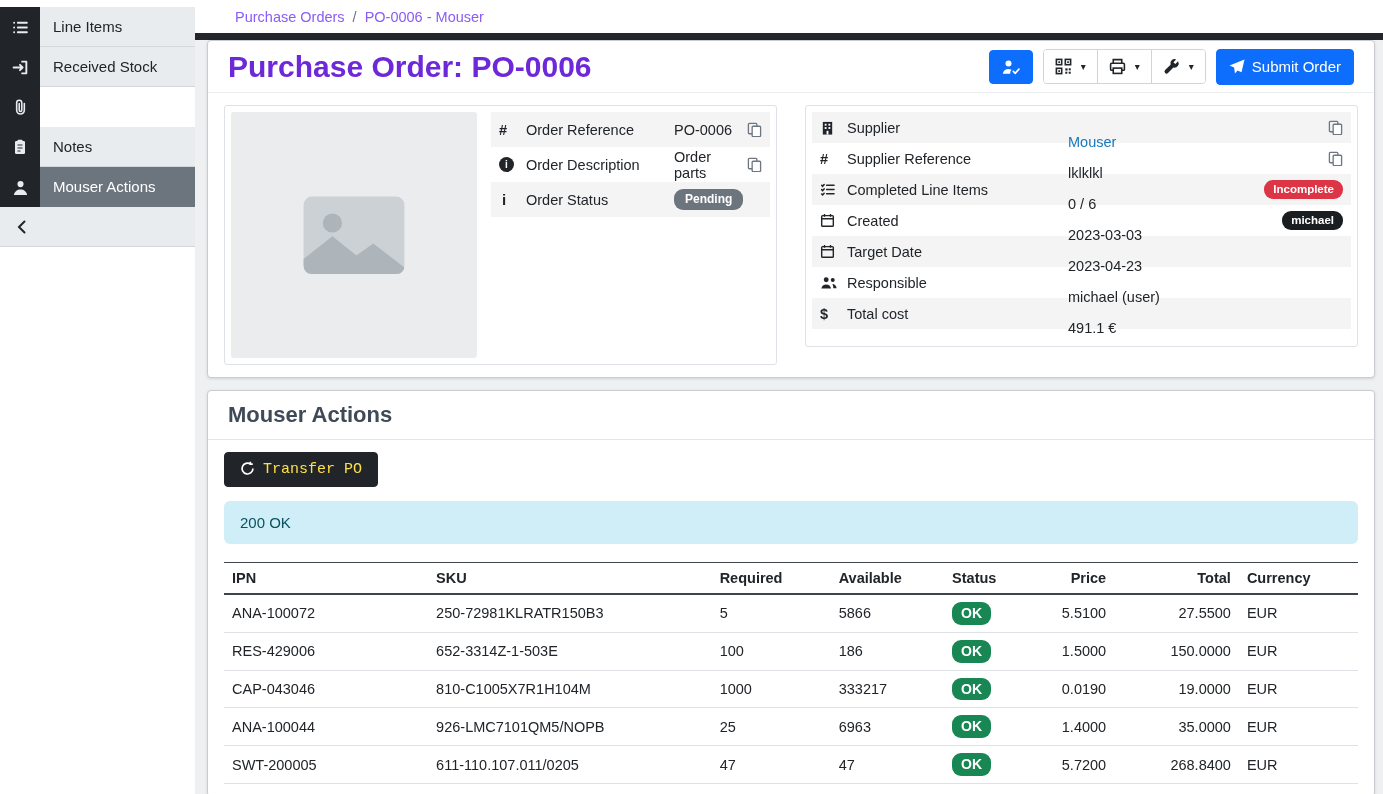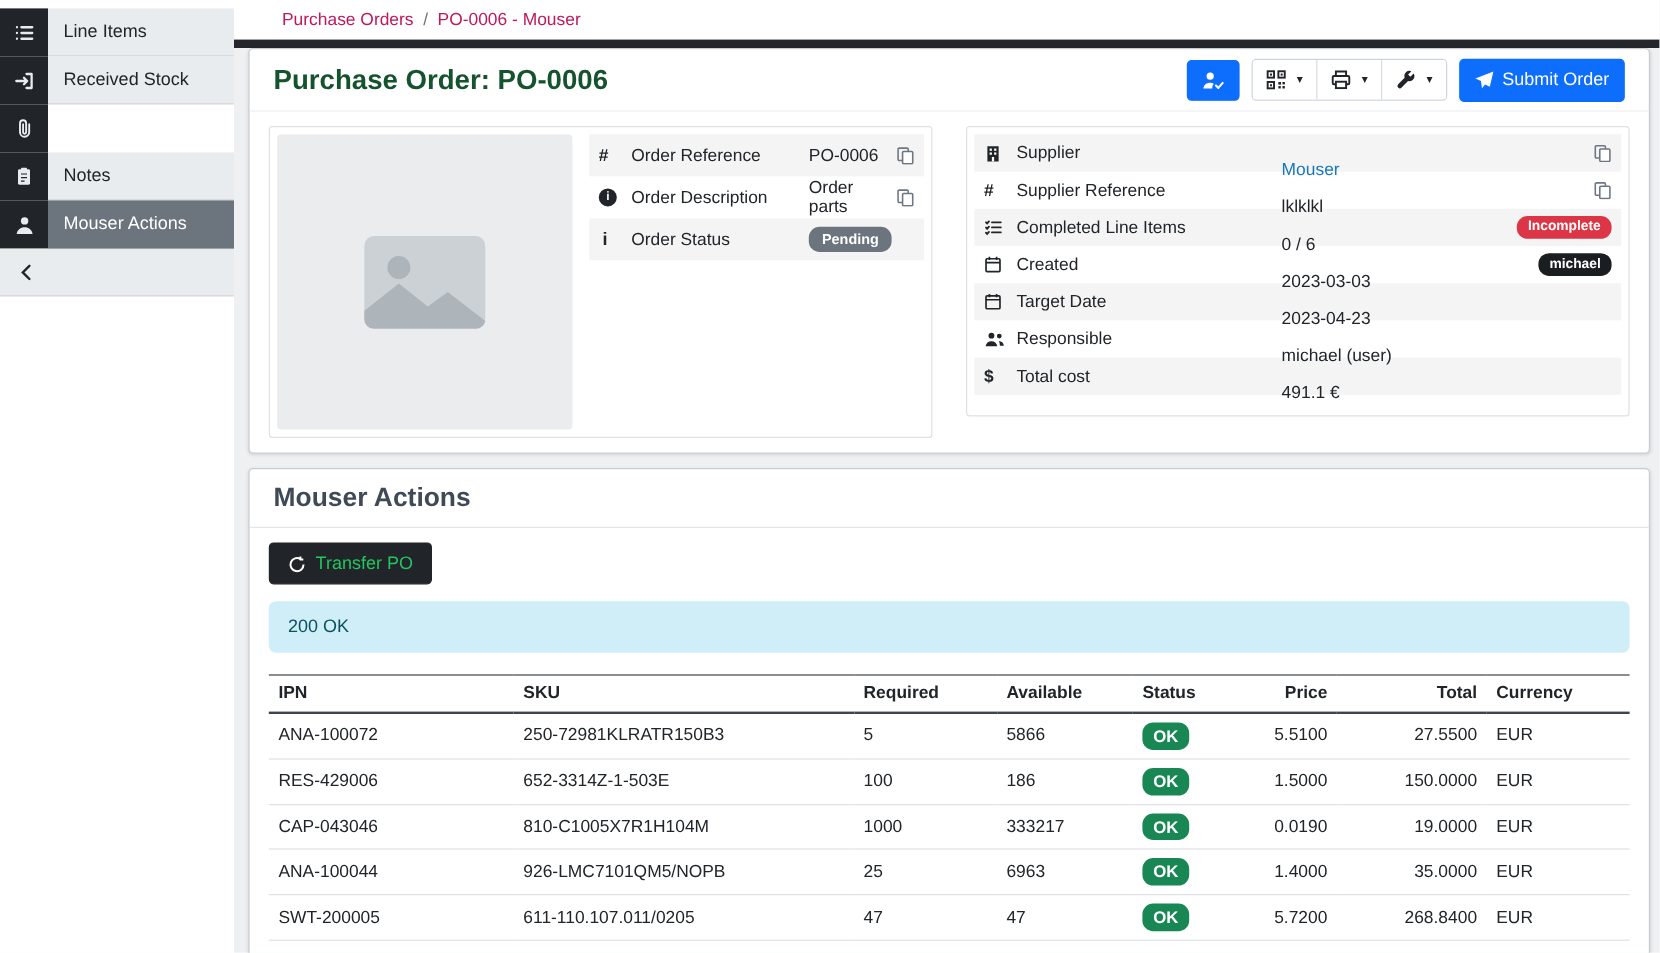--- a/index.html
+++ b/index.html
@@ -11,27 +11,27 @@
   .sidebar { width:195px; flex:none; padding-top:7px; background:#ffffff; }
   .side-item { display:flex; height:40px; cursor:pointer; }
   .side-icon { width:40px; flex:none; background:#212529; color:#e9ecef; display:flex; align-items:center; justify-content:center; }
   .side-label { flex:1; background:#e9ecef; border-bottom:1px solid #d4d8dc; display:flex; align-items:center; padding-left:13px; font-size:15px; color:#212529; }
   .side-item.active .side-label { background:#6c757d; color:#fff; border-bottom-color:#6c757d; }
   .collapse-row { display:flex; height:40px; background:#e9ecef; border-bottom:1px solid #d4d8dc; align-items:center; padding-left:14px; color:#212529; cursor:pointer; }
 
   
   .main { flex:1; min-width:0; background:#eef0f2; display:flex; flex-direction:column; }
   .breadcrumb-bar { background:#fff; height:33px; flex:none; display:flex; align-items:center; padding-left:40px; gap:8px; font-size:14.5px; }
-  .breadcrumb-bar a { color:#be185d; text-decoration:none; cursor:pointer; }
+  .breadcrumb-bar a { color:#8b5cf6; text-decoration:none; cursor:pointer; }
   .breadcrumb-bar .sep { color:#6c757d; }
   .dark-band { height:7px; flex:none; background:#23272b; }
 
   .card { background:#fff; border:1px solid #c9cdd1; border-radius:4px; margin:0 8px 12px 12px; box-shadow:0 1px 3px rgba(0,0,0,.12); }
   .card-header { display:flex; align-items:center; justify-content:space-between; padding:7px 20px; min-height:52px; border-bottom:1px solid #eceff1; }
-  .page-title { font-size:23px; font-weight:600; color:#14532d; }
+  .page-title { font-size:30px; font-weight:600; color:#6d28d9; }
   .panel-title { font-size:22px; font-weight:600; color:#3f4a56; }
   .card-header2 { padding:11px 20px; border-bottom:1px solid #e3e6e9; }
 
   
   .header-actions { display:flex; align-items:center; gap:10px; }
   .btn { font-family:inherit; font-size:15px; border:1px solid transparent; border-radius:4px; cursor:pointer; display:inline-flex; align-items:center; gap:7px; padding:8px 12px; background:#fff; color:#212529; line-height:1.2; }
   .btn-primary { background:#0d6efd; border-color:#0d6efd; color:#fff; }
   .btn-group { display:inline-flex; border:1px solid #ced4da; border-radius:4px; overflow:hidden; background:#fff; }
   .btn-group .btn { border:none; border-right:1px solid #ced4da; border-radius:0; padding:8px 11px; }
   .btn-group .btn:last-child { border-right:none; }
@@ -63,21 +63,21 @@
 
   
   .badge { display:inline-block; color:#fff; font-size:11.5px; font-weight:600; padding:3px 9px; border-radius:9px; line-height:1.2; }
   .badge.pending { background:#6c757d; font-size:12px; padding:3px 11px; }
   .badge.incomplete { background:#dc3545; }
   .badge.user { background:#1a1e21; }
   .badge.ok { background:#198754; font-size:14px; padding:3px 9px; }
 
   
   .panel-body { padding:12px 16px; }
-  .btn-transfer { background:#212529; border:1px solid #212529; color:#22c55e; font-family:Liberation Sans, sans-serif; font-size:15px; border-radius:4px; padding:8px 15px; display:inline-flex; align-items:flex-end; gap:8px; cursor:pointer; }
+  .btn-transfer { background:#212529; border:1px solid #212529; color:#fde047; font-family:Liberation Mono, monospace; font-size:15px; border-radius:4px; padding:8px 15px; display:inline-flex; align-items:flex-start; gap:8px; cursor:pointer; }
   .alert-info { background:#cfeef7; color:#0a5261; border-radius:6px; padding:13px 16px; font-size:15px; margin:14px 0 18px; }
 
   table.po-table { width:100%; border-collapse:collapse; font-size:14.5px; }
   .po-table th, .po-table td { padding:7px 8px; text-align:left; border-bottom:1px solid #dee2e6; }
   .po-table thead th { font-weight:700; border-top:1px solid #3e4449; border-bottom:2px solid #3e4449; }
   .po-table .num, .po-table th.num { text-align:right; }
   .po-table th:nth-child(1){width:18%;} .po-table th:nth-child(2){width:25%;}
   .po-table th:nth-child(3){width:10.5%;} .po-table th:nth-child(4){width:10%;}
   .po-table th:nth-child(5){width:8.5%;} .po-table th:nth-child(6){width:6.5%;}
   .po-table th:nth-child(7){width:11%;} .po-table th:nth-child(8){width:10.5%;}

